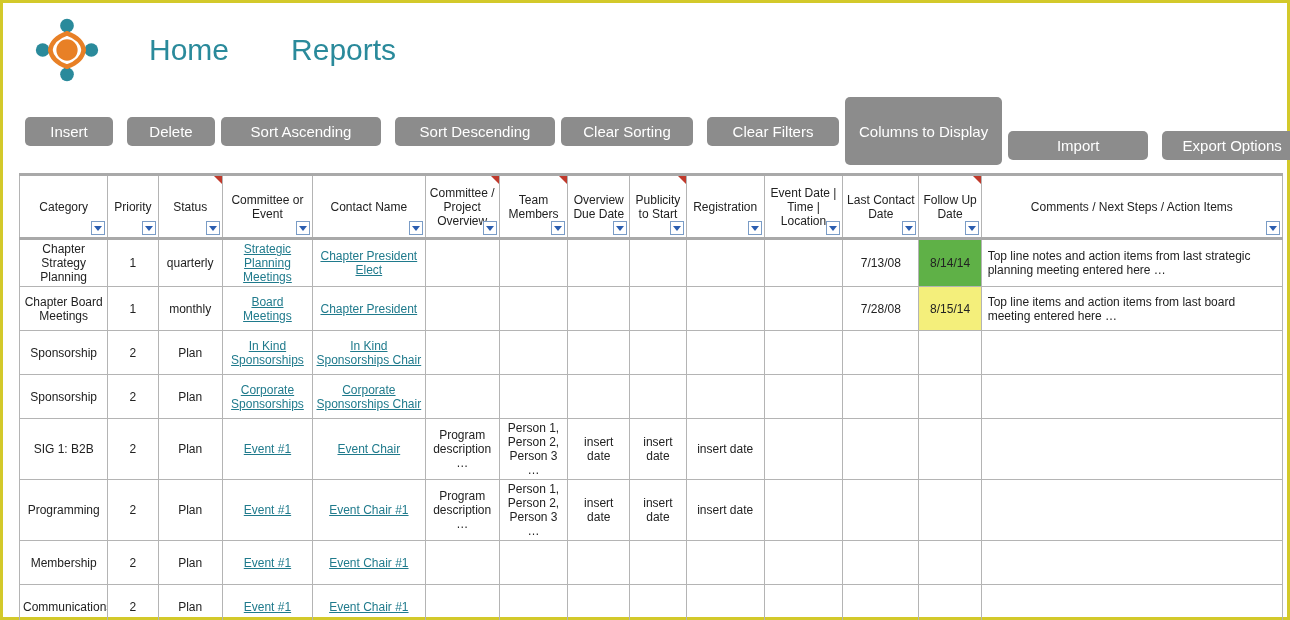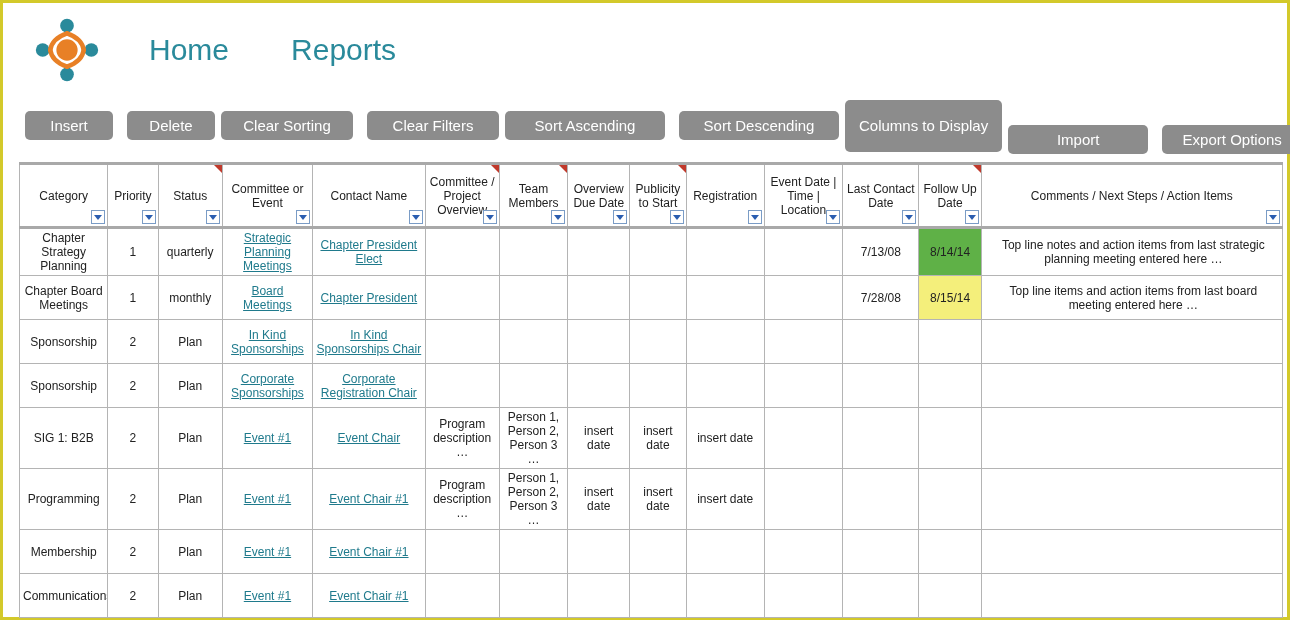--- a/index.html
+++ b/index.html
@@ -57,21 +57,21 @@
     border-radius: 5px;
     font-size: 15px;
     padding: 6px 14px;
     cursor: pointer;
     text-align: center;
     white-space: nowrap;
   }
   .btn-sm { width: 88px; }
   .btn-md { width: 160px; }
   .btn-md2 { width: 132px; }
-  .btn-lg { width: 178px; height: 52px; display:flex; align-items:center; justify-content:center; }
+  .btn-lg { width: 178px; height: 68px; display:flex; align-items:center; justify-content:center; }
   .btn-imp { width: 140px; margin-top: 28px; }
   .sync-icon {
     width: 48px; height: 48px;
     background: #6e6e6e;
     border-radius: 50%;
     display:flex; align-items:center; justify-content:center;
     margin-left: 12px;
     cursor: pointer;
   }
 
@@ -117,21 +117,21 @@
     cursor: pointer;
   }
   .grid th .filter::after {
     content:"";
     width:0;height:0;
     border-left:4px solid transparent;
     border-right:4px solid transparent;
     border-top:5px solid #2a5db0;
   }
   .grid td { height: 44px; }
-  .grid td.left { text-align: center; padding-left: 6px; }
+  .grid td.left { text-align: left; padding-left: 6px; }
   .grid a.cell-link {
     color: #1f7a8c;
     text-decoration: underline;
   }
   .hl-green { background: #5fb147; color: #fff; }
   .hl-yellow { background: #f4ef7b; }
 
   
   col.c0{width:88px}col.c1{width:50px}col.c2{width:64px}col.c3{width:90px}
   col.c4{width:112px}col.c5{width:74px}col.c6{width:68px}col.c7{width:62px}
@@ -162,26 +162,26 @@
       <a href="#">Reports</a>
     </div>
   </div>
 
   <div class="toolbar">
     <div class="btn-col">
       <button class="btn btn-sm">Insert</button>
       <button class="btn btn-sm">Delete</button>
     </div>
     <div class="btn-col">
+      <button class="btn btn-md">Sort Ascending</button>
+      <button class="btn btn-md">Sort Descending</button>
+    </div>
+    <div class="btn-col">
       <button class="btn btn-md2">Clear Sorting</button>
       <button class="btn btn-md2">Clear Filters</button>
-    </div>
-    <div class="btn-col">
-      <button class="btn btn-md">Sort Ascending</button>
-      <button class="btn btn-md">Sort Descending</button>
     </div>
     <button class="btn btn-lg">Columns to Display</button>
     <div class="btn-col">
       <button class="btn btn-imp">Import</button>
       <button class="btn btn-imp">Export Options</button>
     </div>
     <div class="sync-icon">
       <svg viewBox="0 0 24 24" width="30" height="30" fill="none" stroke="#fff" stroke-width="2">
         <path d="M21 12a9 9 0 0 1-15.5 6.3L3 21"></path>
         <path d="M3 12a9 9 0 0 1 15.5-6.3L21 3"></path>
@@ -274,21 +274,21 @@
             <td></td>
             <td></td>
             <td></td>
             <td class="left"></td>
           </tr>
           <tr>
             <td>Sponsorship</td>
             <td>2</td>
             <td>Plan</td>
             <td><a class="cell-link" href="#">Corporate Sponsorships</a></td>
-            <td><a class="cell-link" href="#">Corporate Registration Chair</a></td>
+            <td><a class="cell-link" href="#">Corporate Sponsorships Chair</a></td>
             <td></td>
             <td></td>
             <td></td>
             <td></td>
             <td></td>
             <td></td>
             <td></td>
             <td></td>
             <td class="left"></td>
           </tr>

